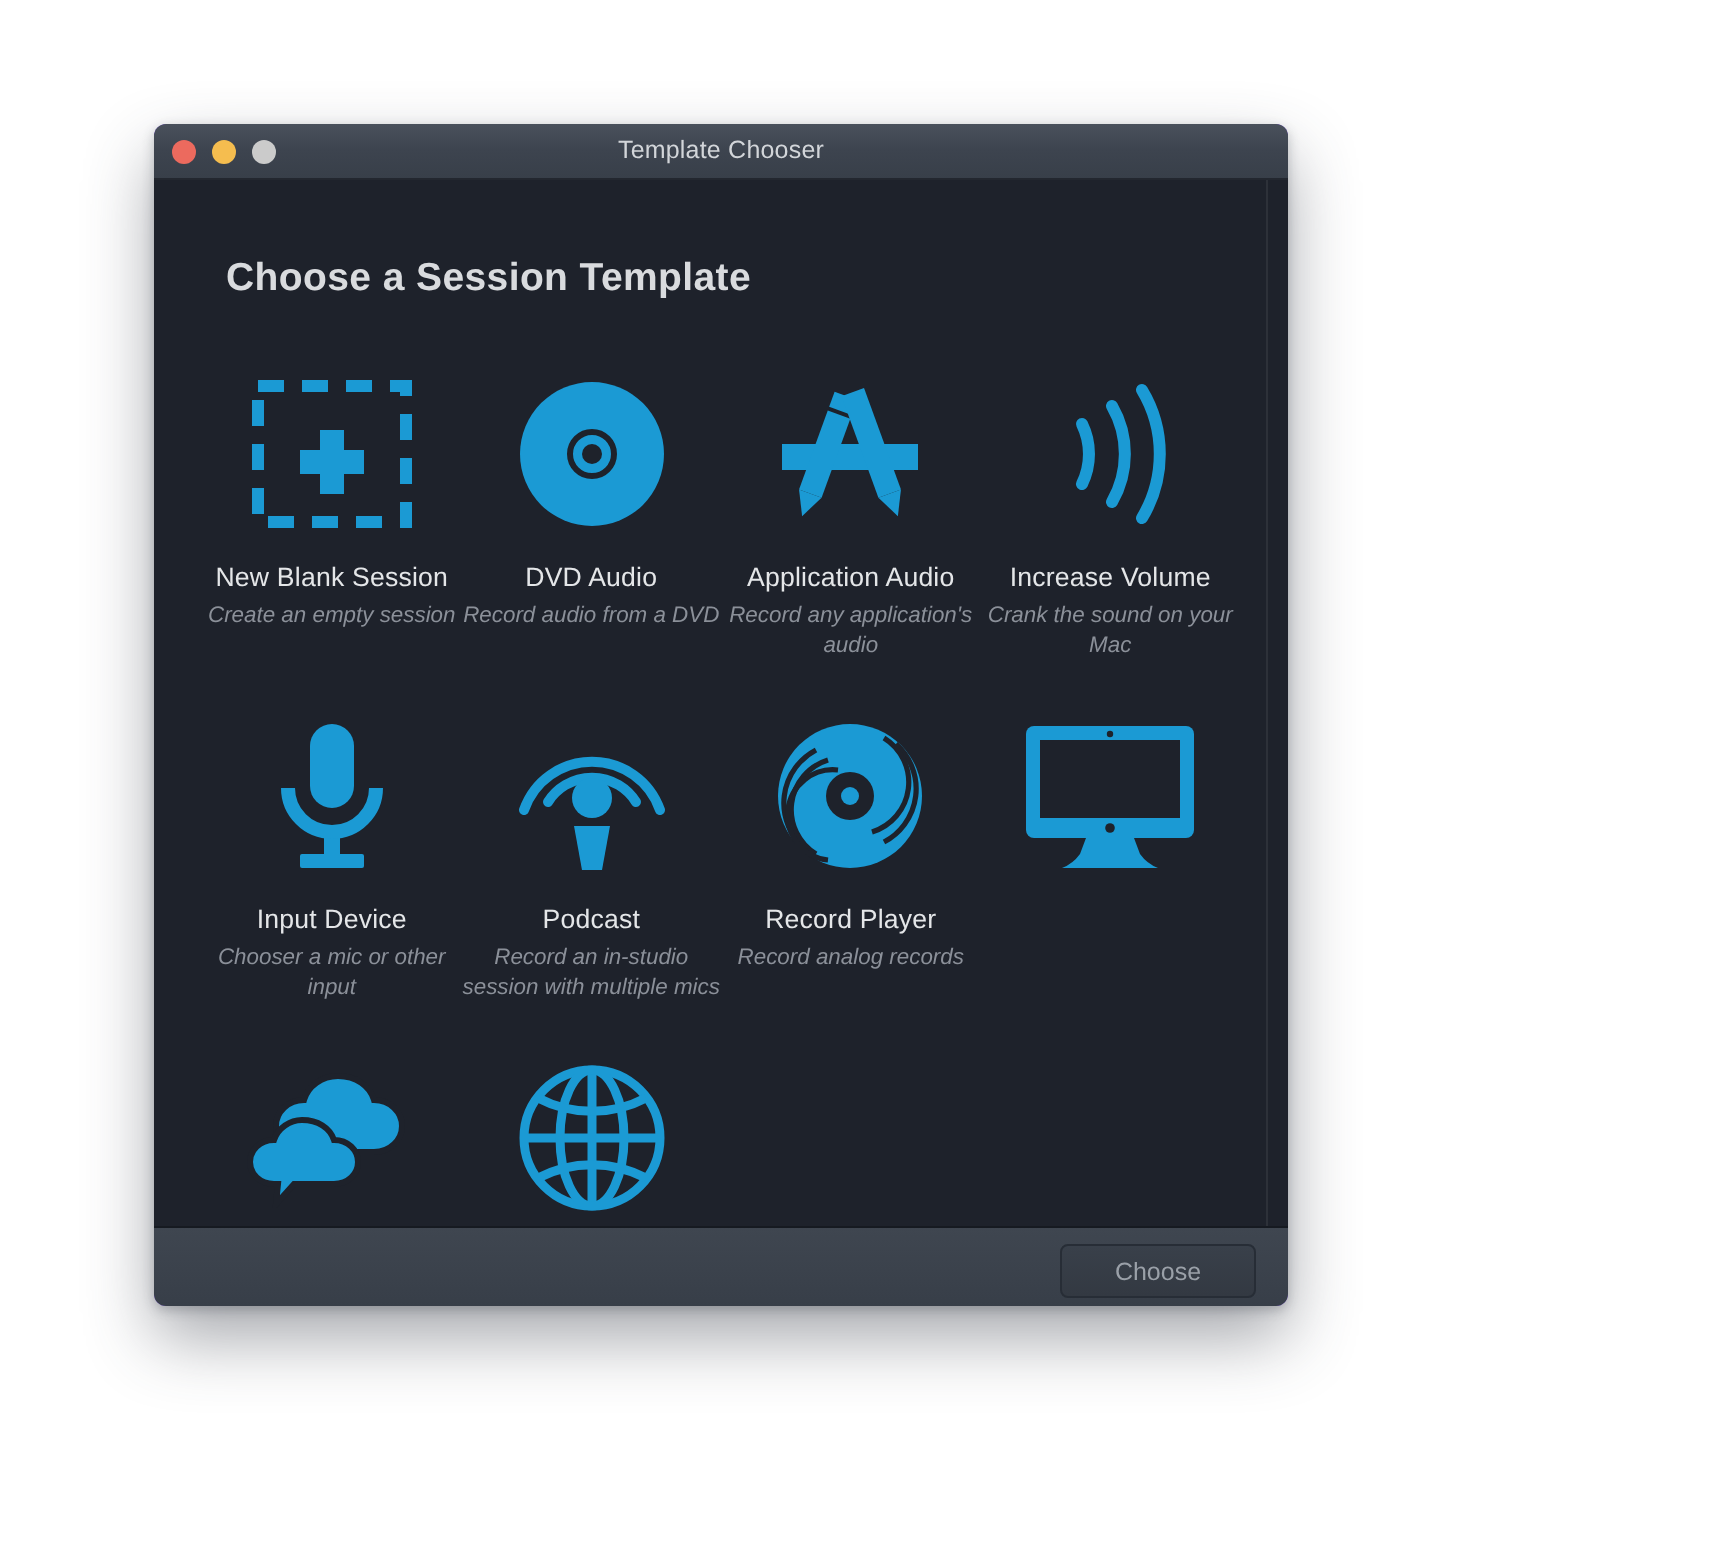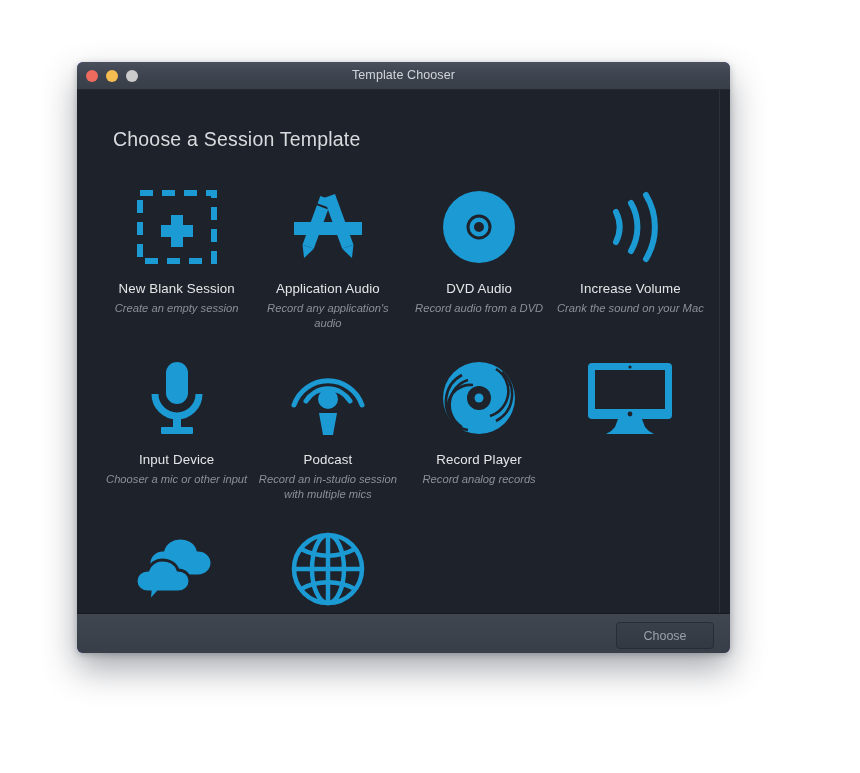--- a/index.html
+++ b/index.html
@@ -6,21 +6,21 @@
   body{
     width:860px;height:773px;
     background:#ffffff;
     font-family:"Liberation Sans", sans-serif;
     overflow:hidden;
   }
   .stage{position:relative;width:860px;height:773px;}
 
   
   .window{
-    position:absolute;left:77px;top:62px;width:653px;height:591px;
+    position:absolute;left:77px;top:62px;width:567px;height:591px;
     border-radius:6px;overflow:hidden;
     box-shadow:0 16px 34px rgba(60,66,76,.46), 0 2px 6px rgba(60,66,76,.30);
     background:#8b5cf6;
   }
   .titlebar{
     position:relative;height:27px;
     background:linear-gradient(to bottom,#4a515c 0%,#3d444f 48%,#383f49 100%);
     border-bottom:1px solid #23272f;
   }
   .lights{position:absolute;left:9px;top:8px;display:flex;gap:8px;}
@@ -38,21 +38,21 @@
   .content{
     position:relative;height:523px;background:#1e222b;
     overflow:hidden;
   }
   .scroll-edge{
     position:absolute;right:10px;top:0;width:1px;height:100%;
     background:rgba(255,255,255,.07);
   }
   .heading{
     margin:0;padding:38px 0 0 36px;
-    font-size:19.5px;font-weight:400;color:#d9dbde;letter-spacing:.2px;
+    font-size:19.5px;font-weight:700;color:#d9dbde;letter-spacing:.2px;
   }
   .grid{
     display:grid;grid-template-columns:repeat(4,1fr);
     padding:20px 24px 0 24px;
   }
   .cell{
     display:flex;flex-direction:column;align-items:center;
     padding-top:16px;height:155px;cursor:default;
   }
   .icon{
@@ -107,20 +107,32 @@
 
         <div class="cell">
           <div class="icon">
             <svg width="82" height="74" viewBox="0 0 82 74">
               <rect x="4" y="3" width="74" height="68" fill="none" stroke="#1b9ad4" stroke-width="6" stroke-dasharray="13 9"></rect>
               <path d="M35 25h12v10h10v12H47v10H35V47H25V35h10z" fill="#1b9ad4"></path>
             </svg>
           </div>
           <div class="cname">New Blank Session</div>
           <div class="cdesc">Create an empty session</div>
+        </div>
+
+        <div class="cell">
+          <div class="icon">
+            <svg width="74" height="74" viewBox="0 0 74 74">
+              <circle cx="37" cy="37" r="36" fill="#1b9ad4"></circle>
+              <circle cx="37" cy="37" r="11" fill="none" stroke="#1e222b" stroke-width="3"></circle>
+              <circle cx="37" cy="37" r="5" fill="#1e222b"></circle>
+            </svg>
+          </div>
+          <div class="cname">DVD Audio</div>
+          <div class="cdesc">Record audio from a DVD</div>
         </div>
 
         <div class="cell">
           <div class="icon">
             <svg width="78" height="74" viewBox="0 0 78 74">
               <g fill="#1b9ad4">
                 <rect x="5" y="32" width="68" height="13"></rect>
                 <g transform="rotate(20 26 38)">
                   <path d="M20 6h12v8H20z"></path>
                   <rect x="20" y="16" width="12" height="42"></rect>
@@ -132,32 +144,20 @@
                 </g>
               </g>
             </svg>
           </div>
           <div class="cname">Application Audio</div>
           <div class="cdesc">Record any application's audio</div>
         </div>
 
         <div class="cell">
           <div class="icon">
-            <svg width="74" height="74" viewBox="0 0 74 74">
-              <circle cx="37" cy="37" r="36" fill="#1b9ad4"></circle>
-              <circle cx="37" cy="37" r="11" fill="none" stroke="#1e222b" stroke-width="3"></circle>
-              <circle cx="37" cy="37" r="5" fill="#1e222b"></circle>
-            </svg>
-          </div>
-          <div class="cname">DVD Audio</div>
-          <div class="cdesc">Record audio from a DVD</div>
-        </div>
-
-        <div class="cell">
-          <div class="icon">
             <svg width="60" height="74" viewBox="0 0 60 74">
               <g fill="none" stroke="#1b9ad4" stroke-width="6" stroke-linecap="round">
                 <path d="M16 22a34 34 0 0 1 0 30"></path>
                 <path d="M31 13a48 48 0 0 1 0 48"></path>
                 <path d="M46 5a62 62 0 0 1 0 64"></path>
               </g>
             </svg>
           </div>
           <div class="cname">Increase Volume</div>
           <div class="cdesc">Crank the sound on your Mac</div>

